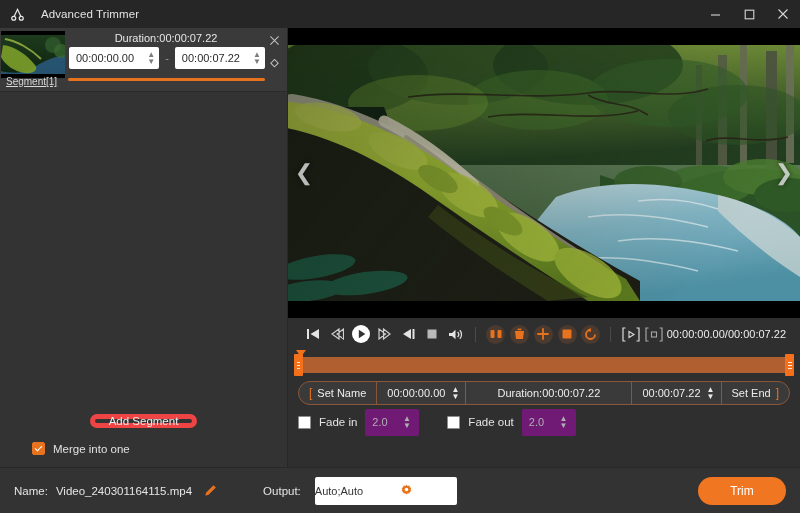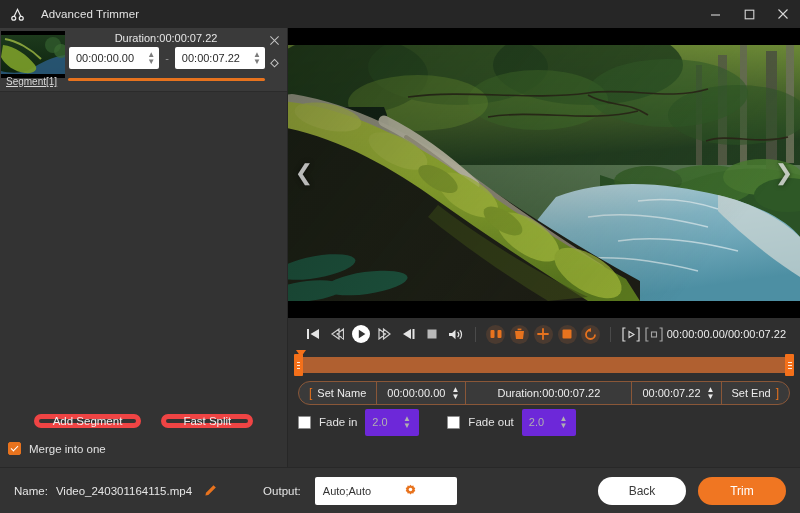--- a/index.html
+++ b/index.html
@@ -113,21 +113,21 @@
   .obtn {
     min-width: 92px; height: 14px; padding: 0 14px;
     border: 5px solid #ef4444; border-radius: 13px;
     background: transparent; color: #ededed;
     font-size: 11.5px; cursor: pointer;
     display: flex; align-items: center; justify-content: center;
     font-family: "Liberation Sans", sans-serif;
   }
   .merge-row {
     display: flex; align-items: flex-end; gap: 8px;
-    padding: 0 0 12px 8px;
+    padding: 0 0 12px 32px;
   }
   .chk {
     width: 13px; height: 13px; border-radius: 2px;
     border: 1px solid #6a6a6a; background: #ffffff;
     display: flex; align-items: center; justify-content: center;
   }
   .chk.on { background: #e8731e; border-color: #e8731e; }
   .chk.on::after {
     content: ""; width: 6px; height: 3px;
     border-left: 1.6px solid #fff; border-bottom: 1.6px solid #fff;
@@ -234,41 +234,41 @@
   .pill .divider { width: 1px; height: 100%; background: #8a5738; }
   .pill .numcell { padding: 0 4px 0 10px; gap: 4px; }
   .pill .numcell span { font-size: 11px; color: #ededed; }
   .pill .durcell { flex: 1 1 auto; justify-content: center; font-size: 11px; color: #ededed; }
 
   
   .faderow { height: 28px; flex: 0 0 28px; padding: 0 10px; display: flex; align-items: center; gap: 8px; }
   .fchk { width: 13px; height: 13px; background: #fff; border: 1px solid #8d8d8d; border-radius: 1px; }
   .flabel { font-size: 11.5px; color: #e3e3e3; }
   .fnum {
-    width: 54px; height: 27px; background: #6d28d9; border-radius: 2px;
+    width: 54px; height: 27px; background: #701a75; border-radius: 2px;
     display: flex; align-items: center; padding: 0 2px 0 7px;
   }
   .fnum span { font-size: 11px; color: #b0b0b0; flex: 1 1 auto; }
   .fgap { width: 12px; }
 
   
   .footer {
     height: 46px; flex: 0 0 46px;
     background: #333333;
     border-top: 1px solid #282828;
     display: flex; align-items: center;
     padding: 0 14px;
     gap: 8px;
   }
   .fname { font-size: 11.5px; color: #e5e5e5; }
   .pencil { color: #e8731e; cursor: pointer; display:flex; align-items:center; margin-left: 4px;}
   .outlabel { font-size: 11.5px; color: #e5e5e5; margin-left: 38px; }
   .outbox {
     width: 142px; height: 28px; background: #fff; border-radius: 2px;
-    display: flex; align-items: center; padding: 0 6px 0 8px;
+    display: flex; align-items: center; padding: 0 6px 0 0;
     margin-left: 6px;
   }
   .outbox span { font-size: 11px; color: #333; flex: 1 1 auto; }
   .gear { color: #e8731e; display: flex; align-items: center; cursor: pointer;}
   .footbtns { margin-left: auto; display: flex; gap: 12px; }
   .fbtn {
     width: 88px; height: 28px; border-radius: 14px;
     display: flex; align-items: center; justify-content: center;
     font-size: 12px; cursor: pointer; border: none;
     font-family: "Liberation Sans", sans-serif;
@@ -372,21 +372,20 @@
               </svg>
             </span>
           </div>
         </div>
       </div>
 
       <div class="left-spacer"></div>
 
       <div class="left-buttons">
         <button class="obtn">Add Segment</button>
-        <button class="obtn">Fast Split</button>
       </div>
 
       <div class="merge-row">
         <span class="chk on"></span>
         <span>Merge into one</span>
       </div>
     </div>
 
     <div class="right">
 
@@ -709,18 +708,17 @@
       <span>Auto;Auto</span>
       <span class="gear">
         <svg width="13" height="13" viewBox="0 0 14 14">
           <path d="M7 0.8 L8.3 2.1 L10.1 1.7 L10.6 3.5 L12.2 4.4 L11.4 6 L12.2 7.6 L10.6 8.5 L10.1 10.3 L8.3 9.9 L7 11.2 L5.7 9.9 L3.9 10.3 L3.4 8.5 L1.8 7.6 L2.6 6 L1.8 4.4 L3.4 3.5 L3.9 1.7 L5.7 2.1 Z" fill="#e8731e"></path>
           <circle cx="7" cy="6" r="1.9" fill="#ffffff"></circle>
         </svg>
       </span>
     </div>
 
     <div class="footbtns">
-      <button class="fbtn ghost">Back</button>
       <button class="fbtn primary">Trim</button>
     </div>
   </div>
 
 </div>
 
 </body></html>

